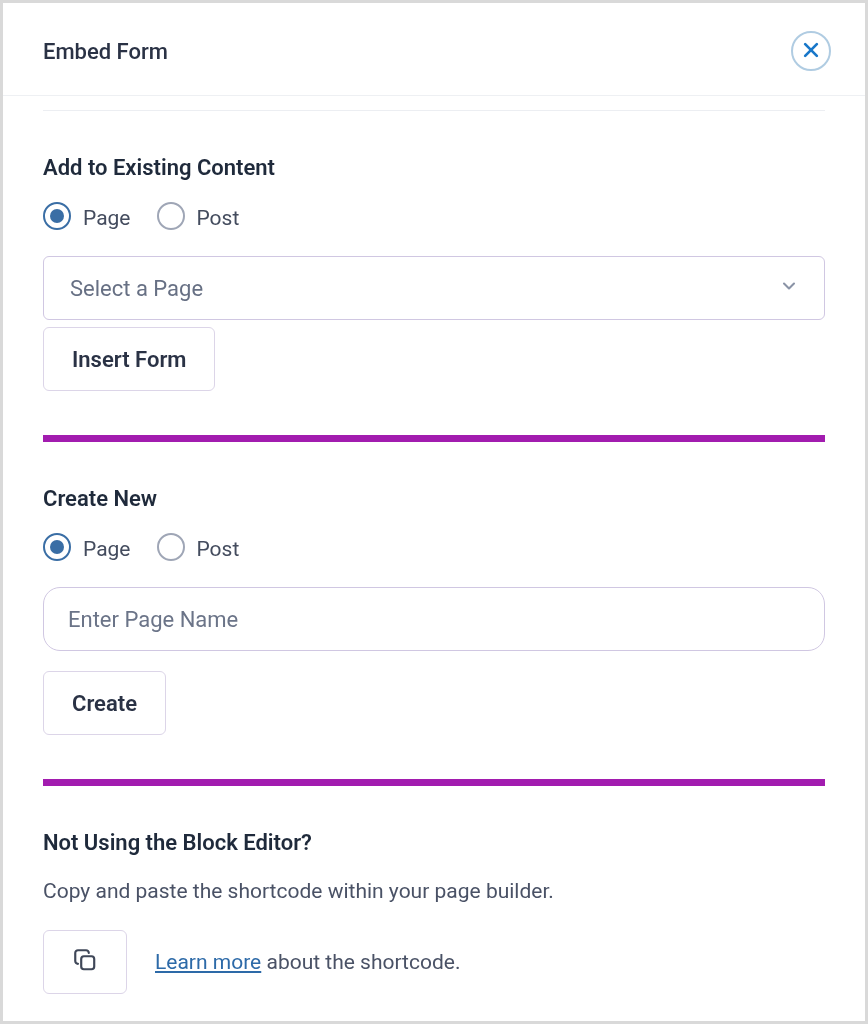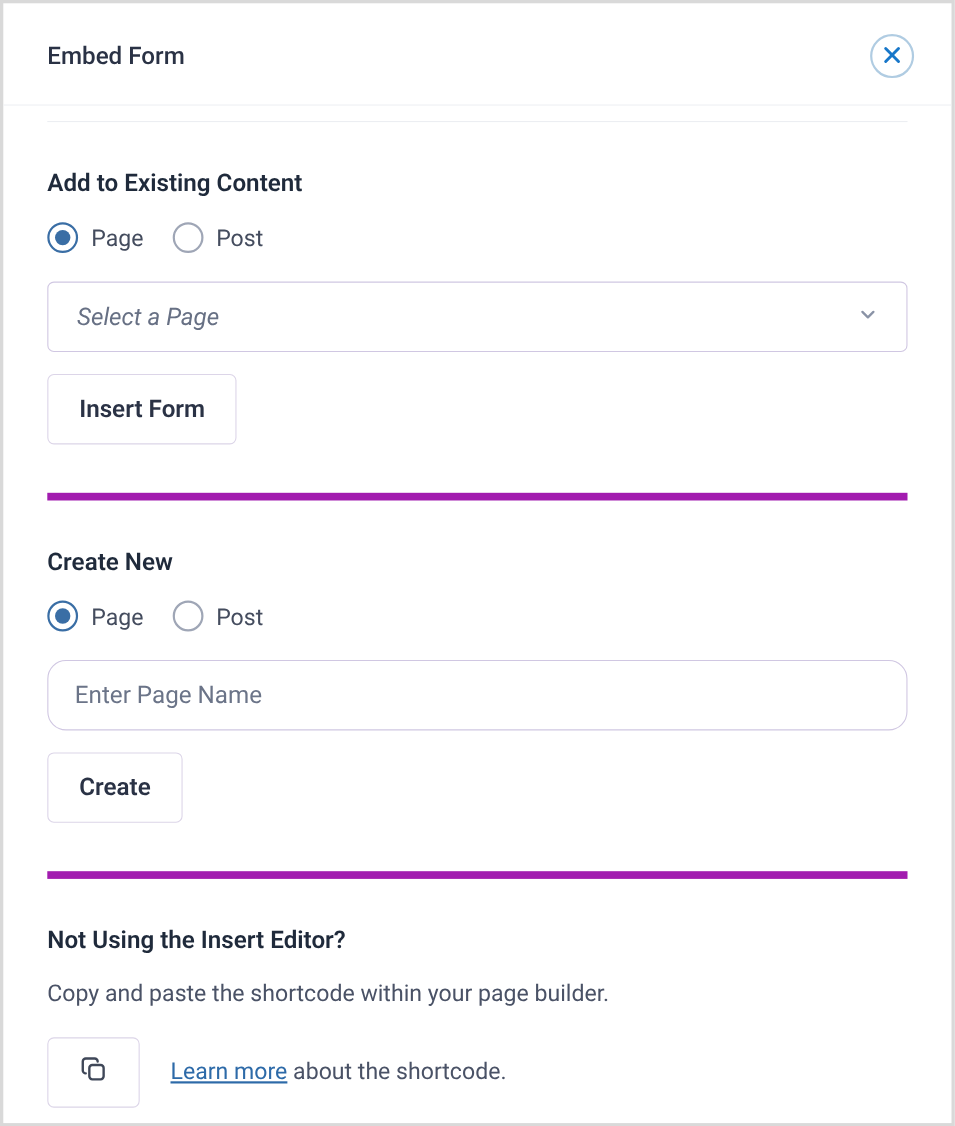--- a/index.html
+++ b/index.html
@@ -116,22 +116,21 @@
     }
     
     .radio-label {
       font-size: 21px;
       color: #444c5e;
       margin-right: 14px;
     }
     
     .select-wrap {
       position: relative;
-      margin-bottom: 20px;
-      font-style: italic;
+      margin-bottom: 7px;
     }
     
     .select {
       width: 100%;
       height: 64px;
       border: 1px solid #d0c7e2;
       border-radius: 6px;
       padding: 0 26px;
       font-size: 22px;
       color: #677084;
@@ -269,21 +268,21 @@
       </div>
       
       <input type="text" class="text-input" placeholder="Enter Page Name" style="">
       
       <button class="btn">
         <span>Create</span>
       </button>
     </div>
 
     <div class="section">
-      <div class="section-title">Not Using the Insert Editor?</div>
+      <div class="section-title">Not Using the Block Editor?</div>
       <div class="desc">Copy and paste the shortcode within your page builder.</div>
 
       <div class="shortcode-row">
         <button class="btn">
           <span class="copy-icon">
             <svg viewBox="0 0 24 24" fill="none" stroke="#3f4758" stroke-width="2" stroke-linecap="round" stroke-linejoin="round">
               <rect x="8.5" y="8.5" width="12" height="12" rx="2.5"></rect>
               <path d="M5.5 15.5 A2.5 2.5 0 0 1 3 13 V5.5 A2.5 2.5 0 0 1 5.5 3 H13 A2.5 2.5 0 0 1 15.5 5.5"></path>
             </svg>
           </span>

